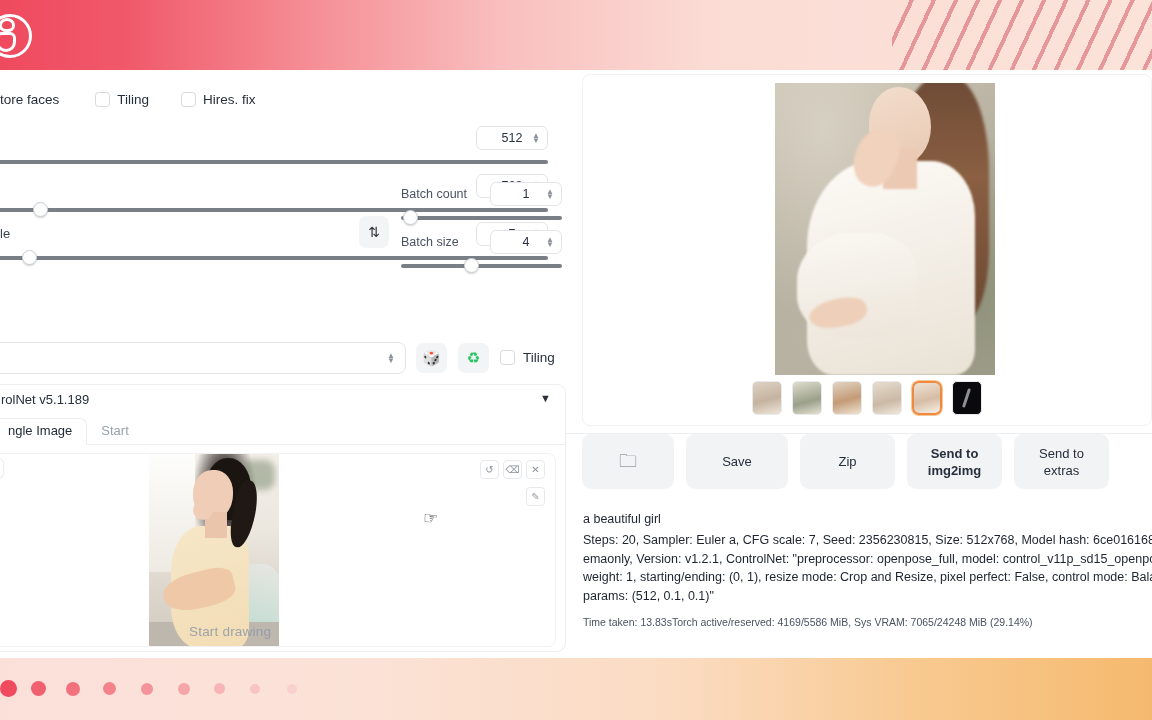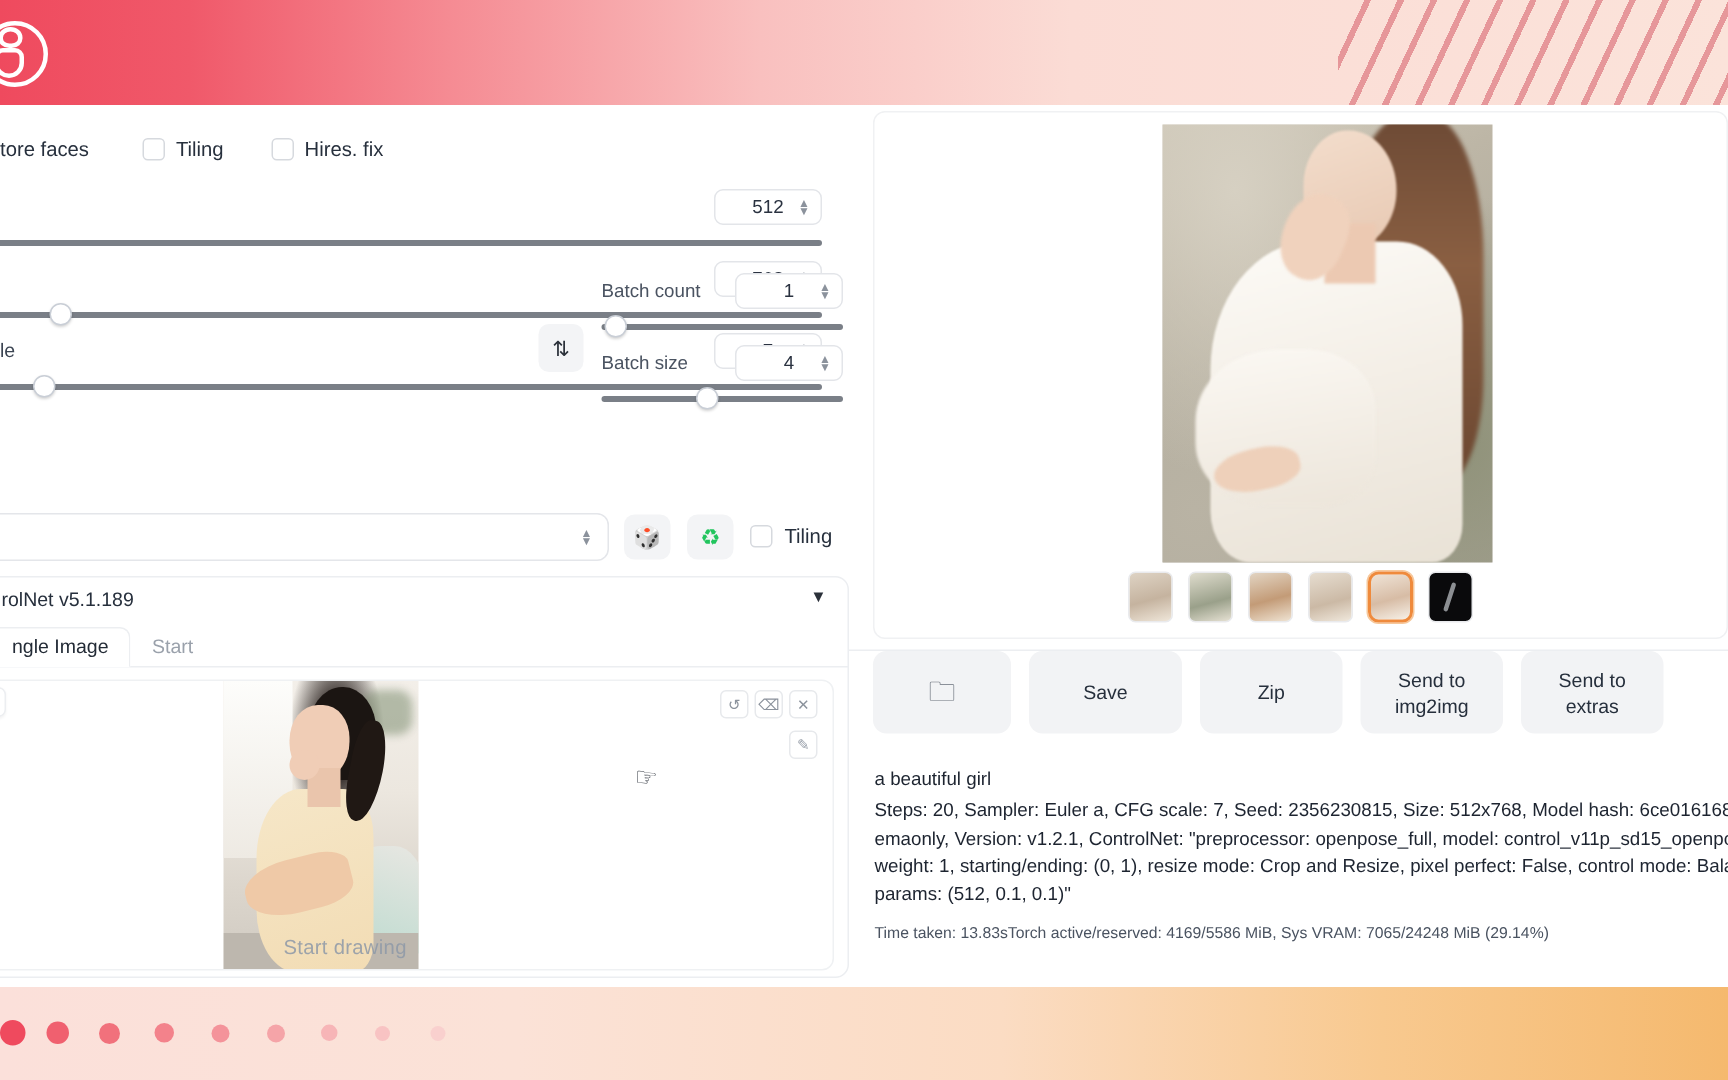--- a/index.html
+++ b/index.html
@@ -323,21 +323,21 @@
   
   .btn-row { position:absolute; left:16px; top:364px; width:586px; height:68px; display:flex; gap:12px; }
   .gbtn {
     height:55px; border-radius:9px; background:#f2f3f5;
     display:flex; align-items:center; justify-content:center; text-align:center;
     font-size:13px; color:#262f3c; line-height:17px; padding:0 6px;
   }
   .gbtn.folder { width:92px; font-size:18px; color:#6c737d; }
   .gbtn.save { width:102px; }
   .gbtn.zip   { width:95px; }
-  .gbtn.s1    { width:95px; }
+  .gbtn.s1    { width:95px;font-weight:bold; }
   .gbtn.s2    { width:95px; }
   .gbtn.s3    { width:95px; }
 
   
   .params { position:absolute; left:17px; top:442px; width:600px; }
   .p-prompt { font-size:12.5px; color:#1d2430; margin-bottom:5px; }
   .p-line { font-size:12.5px; color:#1d2430; line-height:18.5px; white-space:nowrap; }
   .p-time { font-size:10.5px; color:#4a5361; margin-top:11px; white-space:nowrap; }
 
   

